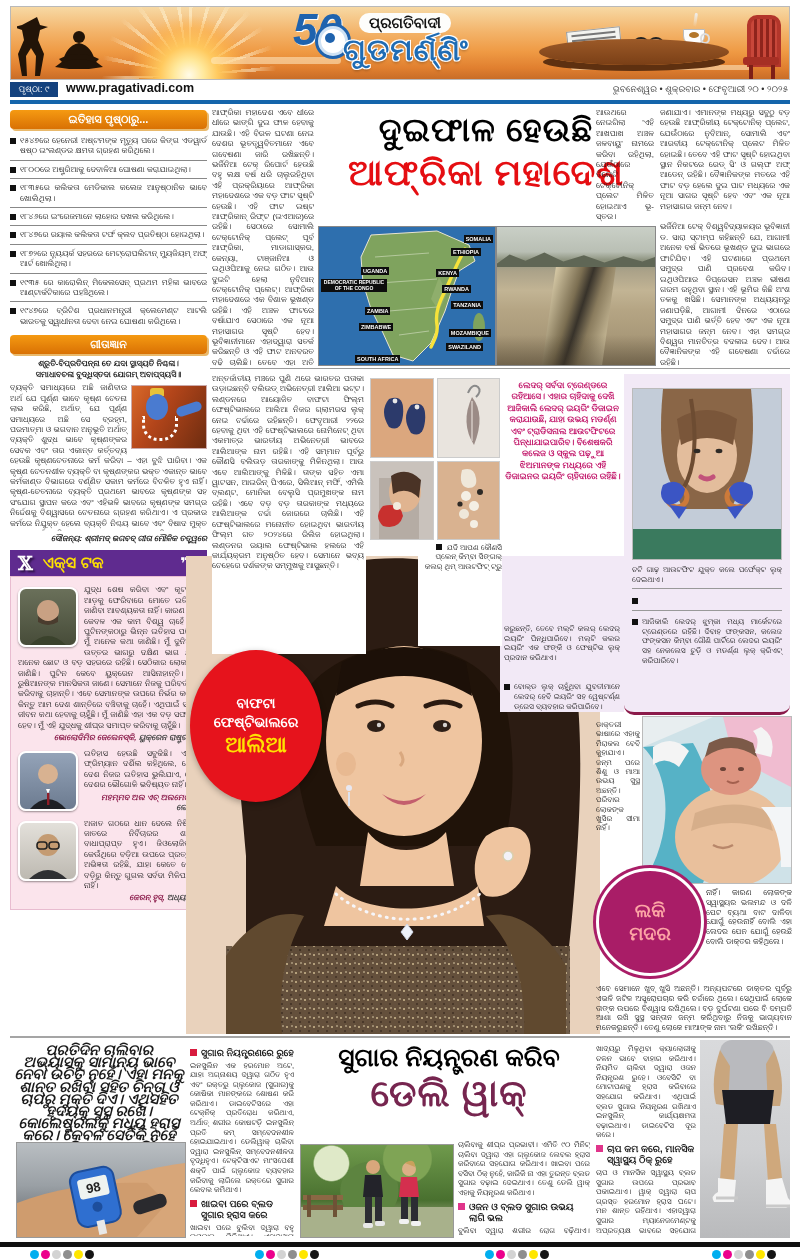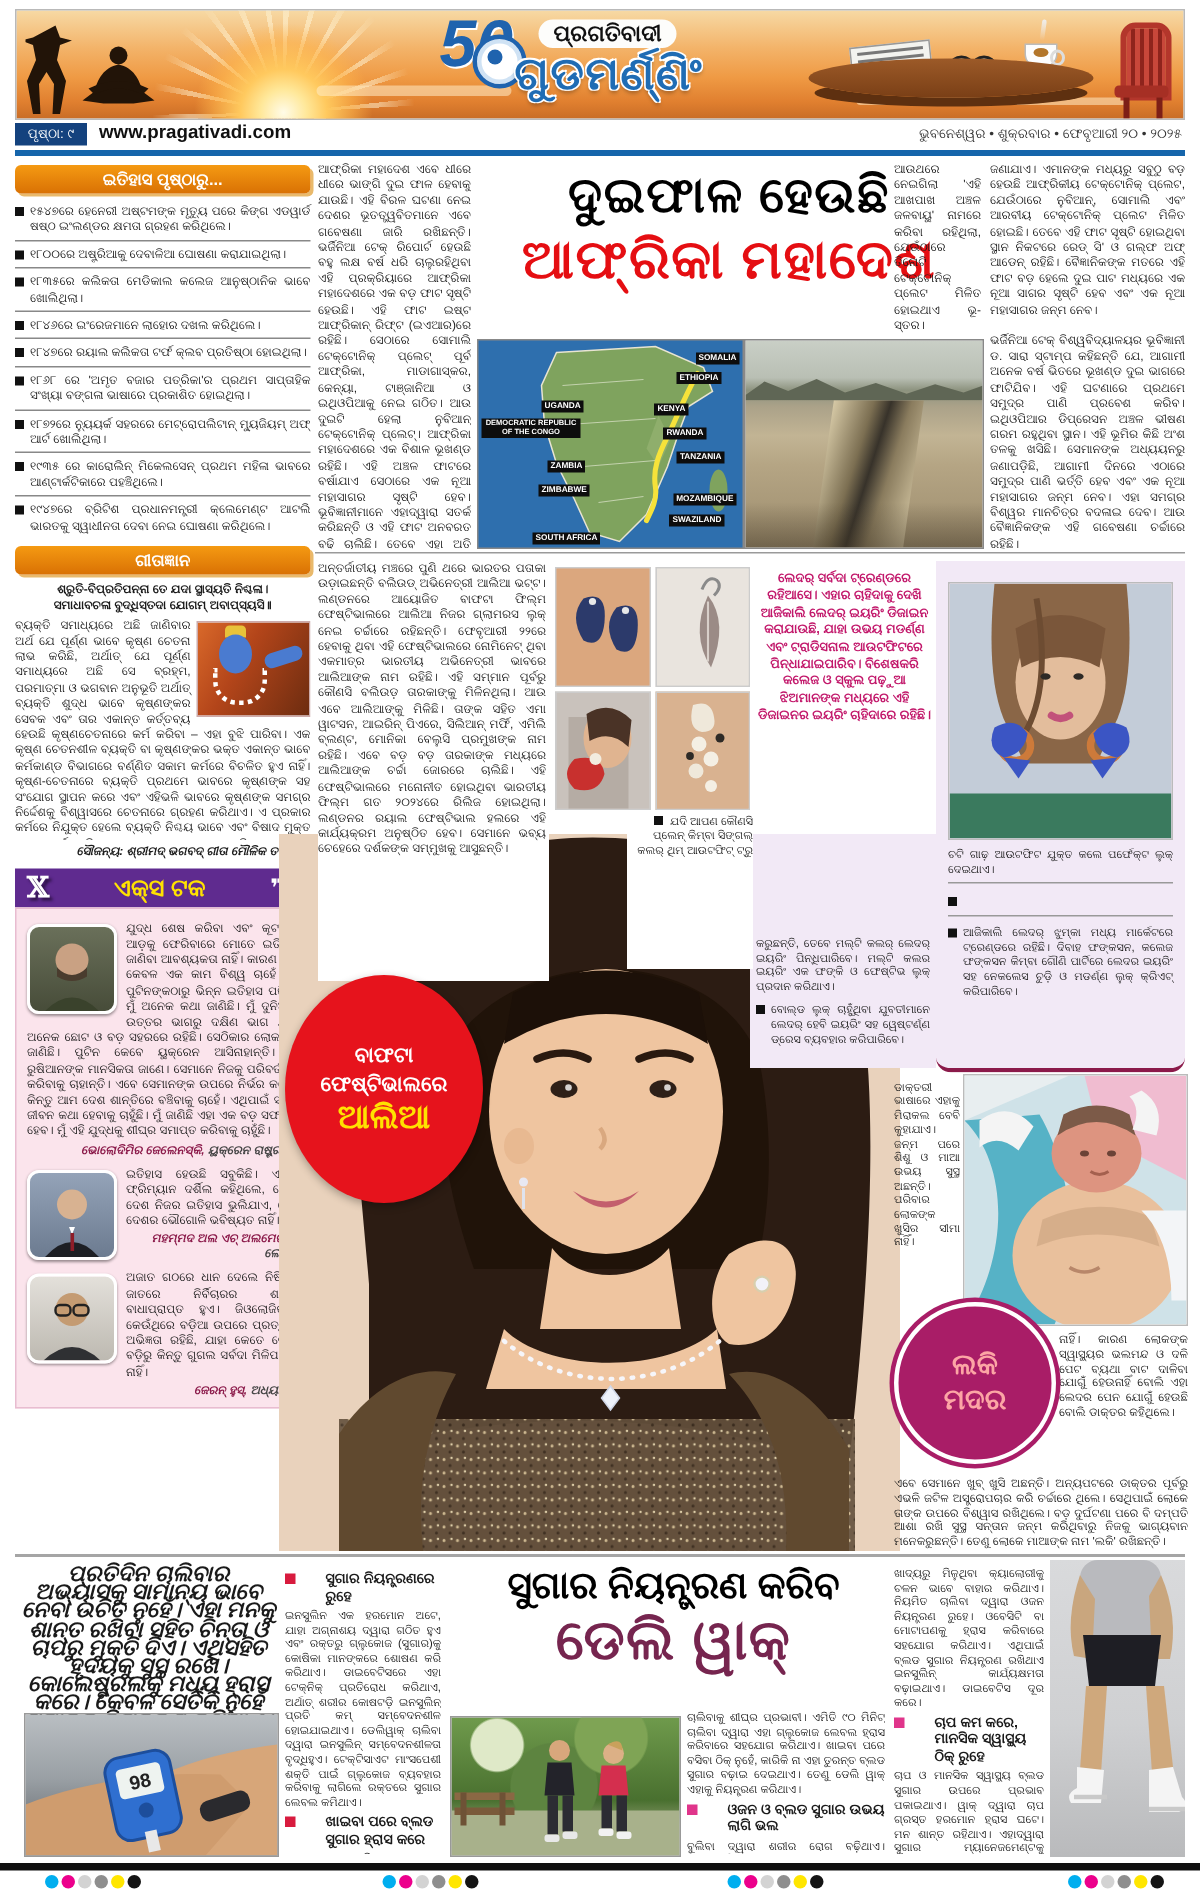--- a/index.html
+++ b/index.html
@@ -67,21 +67,21 @@
   .gita-verse{font-size:8px;font-weight:bold;text-align:center;line-height:11px;}
   .krishna{float:right;width:74px;height:62px;margin:2px 0 2px 4px;border:1px solid #caa;
     background:linear-gradient(120deg,#d9692a 0%,#b3451a 40%,#6d2c10 100%);position:relative;overflow:hidden;}
   .krishna .face{position:absolute;left:14px;top:8px;width:22px;height:26px;border-radius:50%;background:#4a7bd0;}
   .krishna .crown{position:absolute;left:18px;top:2px;width:14px;height:8px;background:#e8c23a;border-radius:3px 3px 0 0;}
   .krishna .garl{position:absolute;left:10px;top:30px;width:30px;height:22px;border:3px dotted #fff;border-top:none;border-radius:0 0 16px 16px;}
   .krishna .arm{position:absolute;right:4px;top:18px;width:26px;height:10px;background:#4a7bd0;border-radius:6px;transform:rotate(-18deg);}
   .gita-credit{font-size:8px;font-weight:bold;font-style:italic;text-align:right;margin-top:3px;}
   .xbar{margin-top:6px;height:26px;background:#5f2b8f;display:flex;align-items:center;gap:10px;padding:0 8px;}
   .xlogo{font-size:19px;font-weight:900;color:#fff;font-family:"DejaVu Serif",serif;text-shadow:2px 2px 2px #2d1246;}
-  .xtitle{font-size:16px;font-weight:900;color:#ffe200;flex:1;text-align:center;}
+  .xtitle{font-size:16px;font-weight:900;color:#ffe200;flex:1;}
   .xquote{font-size:16px;font-weight:900;color:#fff;}
   .qpanel{background:#fbe4ec;border:1px solid #e8bcd0;padding:8px 7px 6px 7px;}
   .qphoto{float:left;width:56px;height:56px;margin:2px 6px 2px 0;border:2px solid #fff;border-radius:8px;
     box-shadow:0 1px 2px rgba(0,0,0,.4);overflow:hidden;position:relative;}
   .qtext{font-size:8px;line-height:10.4px;text-align:justify;}
   .qauth{font-size:8px;font-weight:bold;font-style:italic;color:#8b1a4a;text-align:right;margin:2px 0 6px 0;}
   .qrole{font-weight:bold;color:#444;}
 
   
   .africahead{left:320px;top:110px;width:332px;height:112px;text-align:center;}
@@ -133,21 +133,21 @@
   .lmcircle .l{color:#fca5a5;font-size:19px;font-weight:900;line-height:23px;}
   .lmb1{position:absolute;left:110px;top:172px;width:86px;height:96px;font-size:7.8px;line-height:9.8px;text-align:justify;overflow:hidden;}
   .lmb2{position:absolute;left:0;top:268px;width:196px;height:50px;font-size:7.8px;line-height:9.8px;text-align:justify;overflow:hidden;}
 
   
   .botrule{left:10px;top:1036px;width:780px;height:2px;background:#a5a5a5;}
   .walkintro{left:14px;top:1044px;width:170px;height:96px;font-family:"Liberation Serif",serif;
     font-style:italic;font-weight:bold;font-size:15px;line-height:12.2px;text-align:center;}
   .glucoph{left:16px;top:1142px;width:168px;height:94px;overflow:hidden;border:1px solid #999;position:absolute;
     background:linear-gradient(180deg,#b9bec2 0%,#9aa0a5 45%,#70757a 80%,#5a5e62 100%);}
-  .bothead{display:flex;align-items:flex-start;gap:20px;font-size:9.5px;font-weight:900;line-height:11.5px;margin:3px 0 2px 0;}
+  .bothead{display:flex;align-items:flex-start;gap:4px;font-size:9.5px;font-weight:900;line-height:11.5px;margin:3px 0 2px 0;}
   .bothead .sqr{flex:0 0 auto;width:7px;height:7px;margin-top:2px;background:#d81b3e;}
   .bothead .sqp{background:#e0358b;}
   .col2{left:190px;top:1044px;width:104px;height:192px;}
   .walkhead{left:298px;top:1042px;width:302px;text-align:center;}
   .walkhead .l1{font-size:25px;font-weight:900;color:#000;line-height:30px;}
   .walkhead .l2{font-size:37px;font-weight:900;color:#76254f;line-height:44px;letter-spacing:1px;}
   .womenph{left:300px;top:1144px;width:152px;height:92px;overflow:hidden;border:1px solid #999;position:absolute;
     background:radial-gradient(circle at 20% 20%,#dfe9c8 0 12%,transparent 13%),
       radial-gradient(circle at 70% 15%,#7fa455 0 18%,transparent 19%),
       radial-gradient(circle at 45% 50%,#5d8440 0 30%,transparent 31%),
@@ -231,24 +231,20 @@
           <span class="sq"></span>
           <span>୧୮୩୫ରେ କଲିକତା ମେଡିକାଲ କଲେଜ ଆନୁଷ୍ଠାନିକ ଭାବେ ଖୋଲିଥିଲା।</span>
         </div>
       <div class="hist-item">
           <span class="sq"></span>
           <span>୧୮୪୬ରେ ଇଂରେଜମାନେ ଲାହୋର ଦଖଲ କରିଥିଲେ।</span>
         </div>
       <div class="hist-item">
           <span class="sq"></span>
           <span>୧୮୪୭ରେ ରୟାଲ କଲିକତା ଟର୍ଫ କ୍ଲବ ପ୍ରତିଷ୍ଠା ହୋଇଥିଲା।</span>
-        </div>
-      <div class="hist-item">
-          <span class="sq"></span>
-          <span>୧୮୬୮ ରେ 'ଅମୃତ ବଜାର ପତ୍ରିକା'ର ପ୍ରଥମ ସାପ୍ତାହିକ ସଂଖ୍ୟା ବଙ୍ଗଳା ଭାଷାରେ ପ୍ରକାଶିତ ହୋଇଥିଲା।</span>
         </div>
       <div class="hist-item">
           <span class="sq"></span>
           <span>୧୮୭୨ରେ ନ୍ୟୁୟର୍କ ସହରରେ ମେଟ୍ରୋପଲିଟାନ୍ ମ୍ୟୁଜିୟମ୍ ଅଫ୍ ଆର୍ଟ ଖୋଲିଥିଲା।</span>
         </div>
       <div class="hist-item">
           <span class="sq"></span>
           <span>୧୯୩୫ ରେ କାରୋଲିନ୍ ମିକେଲସେନ୍ ପ୍ରଥମ ମହିଳା ଭାବରେ ଆଣ୍ଟାର୍କଟିକାରେ ପହଞ୍ଚିଥିଲେ।</span>
         </div>
       <div class="hist-item">
@@ -492,21 +488,21 @@
 
   <div class="abs magenta">ଲେଦର୍ ସର୍ବଦା ଟ୍ରେଣ୍ଡରେ ରହିଆସେ। ଏହାର ଚାହିଦାକୁ ଦେଖି ଆଜିକାଲି ଲେଦର୍ ଇୟରିଂ ଡିଜାଇନ କରାଯାଉଛି, ଯାହା ଉଭୟ ମଡର୍ଣ୍ଣ ଏବଂ ଟ୍ରାଡିସନାଲ ଆଉଟଫିଟରେ ପିନ୍ଧାଯାଇପାରିବ। ବିଶେଷକରି କଲେଜ ଓ ସ୍କୁଲ ପଢ଼ୁଆ ଝିଅମାନଙ୍କ ମଧ୍ୟରେ ଏହି ଡିଜାଇନର ଇୟରିଂ ଚାହିଦାରେ ରହିଛି।</div>
 
   <div class="abs jcap">
     <span class="sq" style="display:inline-block;margin-right:3px;"></span>
     <span>ଯଦି ଆପଣ କୌଣସି ପ୍ଲେନ୍ କିମ୍ବା ସିଙ୍ଗଲ୍ କଲର୍ ଥିମ୍ ଆଉଟଫିଟ୍ ଟ୍ରୁ</span>
   </div>
 
   <div class="abs lbody">
     <div class="t75">କରୁଛନ୍ତି, ତେବେ ମଲ୍ଟି କଲର୍ ଲେଦର୍ ଇୟରିଂ ପିନ୍ଧିପାରିବେ। ମଲ୍ଟି କଲର ଇୟରିଂ ଏକ ଫଙ୍କି ଓ ଫେଷ୍ଟିଭ ଲୁକ୍ ପ୍ରଦାନ କରିଥାଏ।</div>
-    <div class="pbul t75" style="margin-top:3px;">
+    <div class="pbul t75" style="margin-top:17px;">
       <span class="sq"></span>
       <span>ବୋଲ୍ଡ ଲୁକ୍ ଚାହୁଁଥିବା ଯୁବତୀମାନେ ଲେଦର୍ ହେବି ଇୟରିଂ ସହ ୱେଷ୍ଟର୍ଣ୍ଣ ଡ୍ରେସ ବ୍ୟବହାର କରିପାରିବେ।</span>
     </div>
   </div>
 
   <div class="abs badge">
     <span class="w">ବାଫଟା</span>
     <span class="w">ଫେଷ୍ଟିଭାଲରେ</span>
     <span class="y">ଆଲିଆ</span>
   </div>

